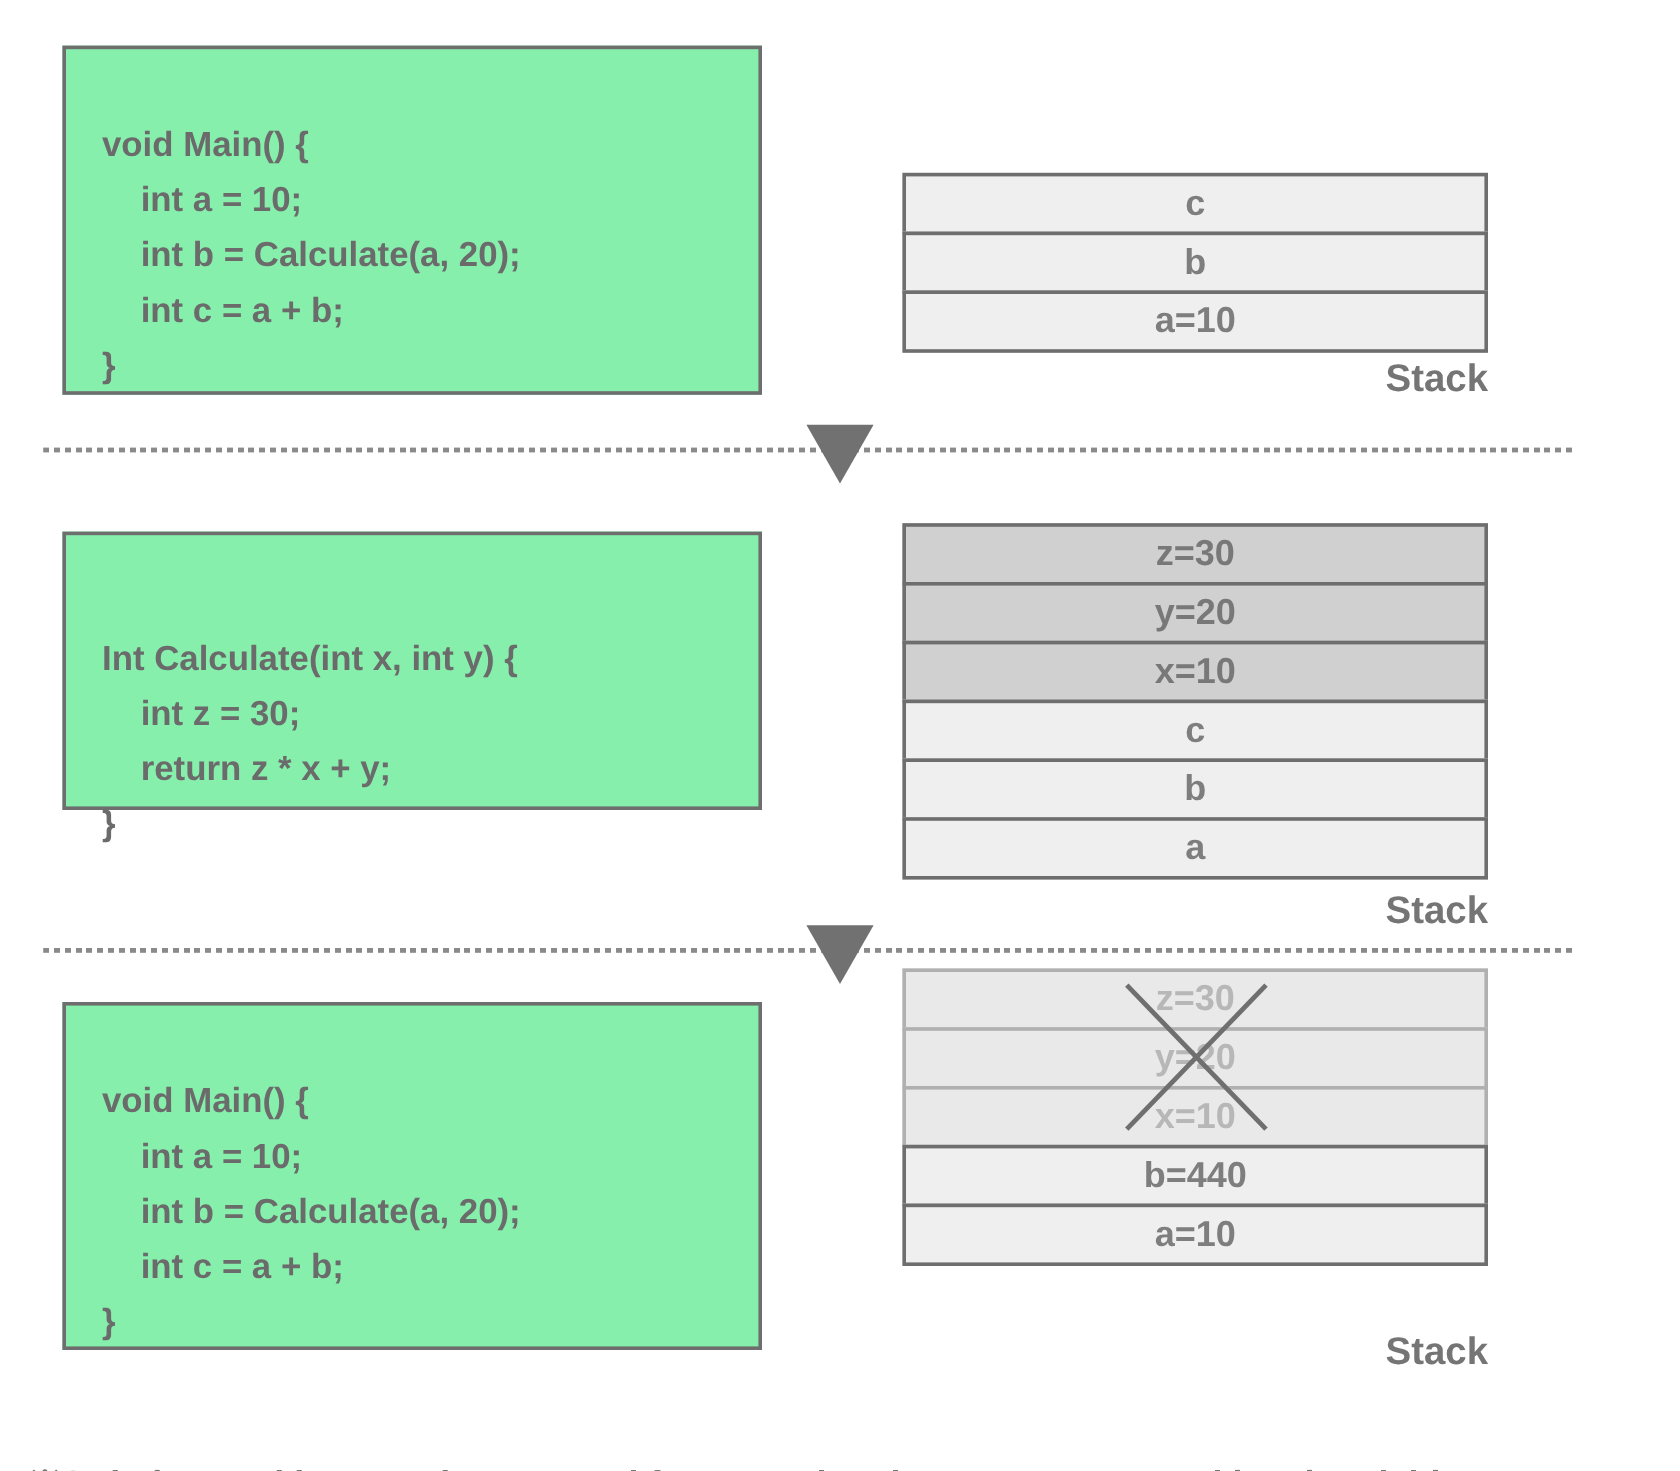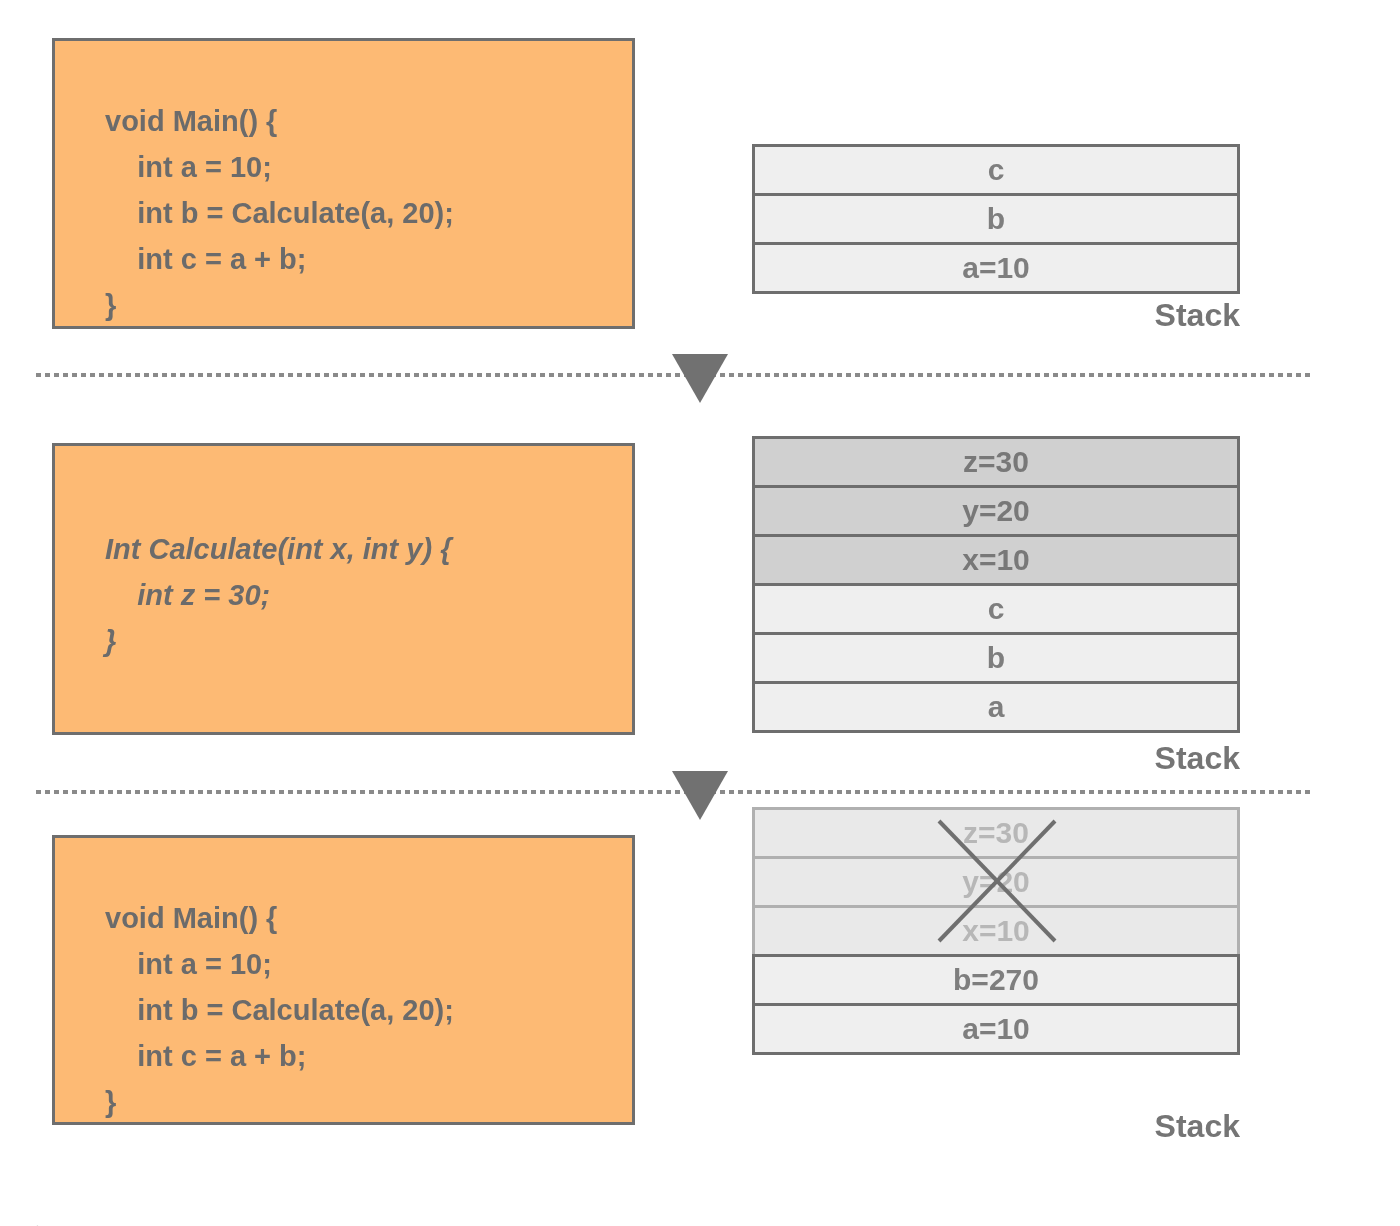--- a/index.html
+++ b/index.html
@@ -3,24 +3,24 @@
 <meta charset="utf-8">
 <style>
   html,body{margin:0;padding:0;background:#ffffff;}
   .canvas{
     position:relative;width:1400px;height:1226px;background:#ffffff;
     font-family:"Liberation Sans",sans-serif;overflow:hidden;
   }
   
   .code-box{
     position:absolute;left:52px;width:583px;box-sizing:border-box;
-    border:3px solid #6e6e6e;background:#fdba74;padding-left:20px;
+    border:3px solid #6e6e6e;background:#86efac;
   }
   .box1{top:38px;height:291px;padding-top:57px;}
-  .box2{top:443px;height:292px;padding-top:80px;font-style:italic;}
+  .box2{top:443px;height:232px;padding-top:80px;}
   .box3{top:835px;height:290px;padding-top:57px;}
   .code-line{
     font-size:29px;font-weight:700;color:#6b6b6b;line-height:46px;
     white-space:pre;padding-left:30px;
   }
   
   .stack{position:absolute;left:752px;width:488px;}
   .stack1{top:144px;}
   .stack2{top:436px;}
   .stack3{top:807px;}
@@ -80,20 +80,21 @@
     <div class="cell light">a=10</div>
   </div>
   <div class="stack-label label1">Stack</div>
 
   <div class="divider d1"></div>
   <div class="tri t1"></div>
 
   <div class="code-box box2">
     <div class="code-line">Int Calculate(int x, int y) {</div>
     <div class="code-line">    int z = 30;</div>
+    <div class="code-line">    return z * x + y;</div>
     <div class="code-line">}</div>
   </div>
   <div class="stack stack2">
     <div class="cell dark">z=30</div>
     <div class="cell dark">y=20</div>
     <div class="cell dark">x=10</div>
     <div class="cell light">c</div>
     <div class="cell light">b</div>
     <div class="cell light">a</div>
   </div>
@@ -106,21 +107,21 @@
     <div class="code-line">void Main() {</div>
     <div class="code-line">    int a = 10;</div>
     <div class="code-line">    int b = Calculate(a, 20);</div>
     <div class="code-line">    int c = a + b;</div>
     <div class="code-line">}</div>
   </div>
   <div class="stack stack3">
     <div class="cell faded">z=30</div>
     <div class="cell faded">y=20</div>
     <div class="cell faded">x=10</div>
-    <div class="cell light">b=270</div>
+    <div class="cell light">b=440</div>
     <div class="cell light">a=10</div>
   </div>
   <div class="stack-label label3">Stack</div>
 
   <svg class="xmark" width="122" height="126" viewBox="0 0 122 126">
     <line x1="3" y1="3" x2="119" y2="123" stroke="#6f6f6f" stroke-width="4"></line>
     <line x1="119" y1="3" x2="3" y2="123" stroke="#6f6f6f" stroke-width="4"></line>
   </svg>
 
   <div class="note">

